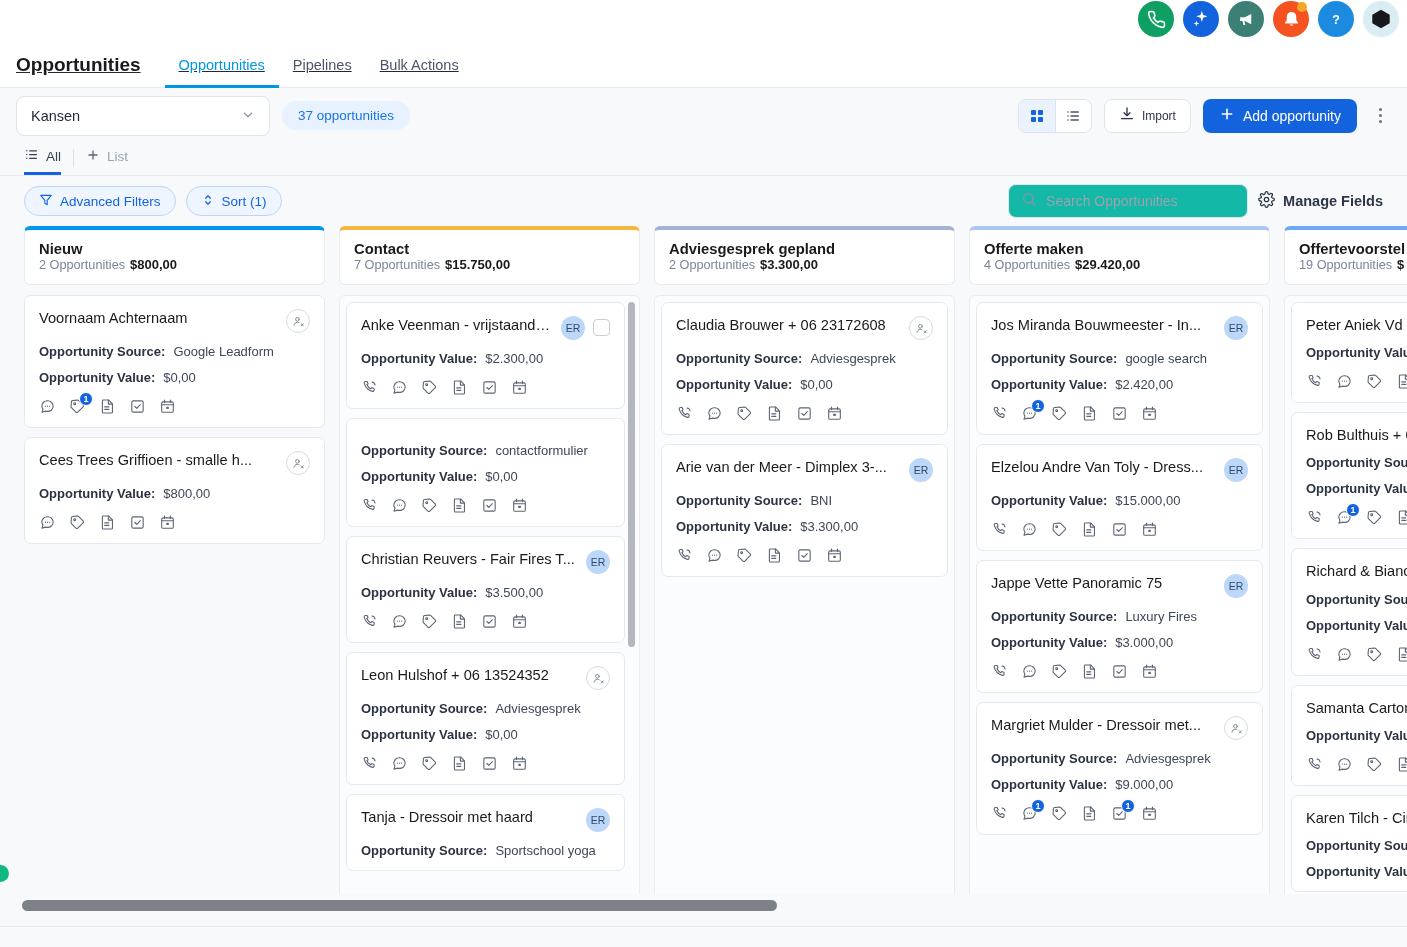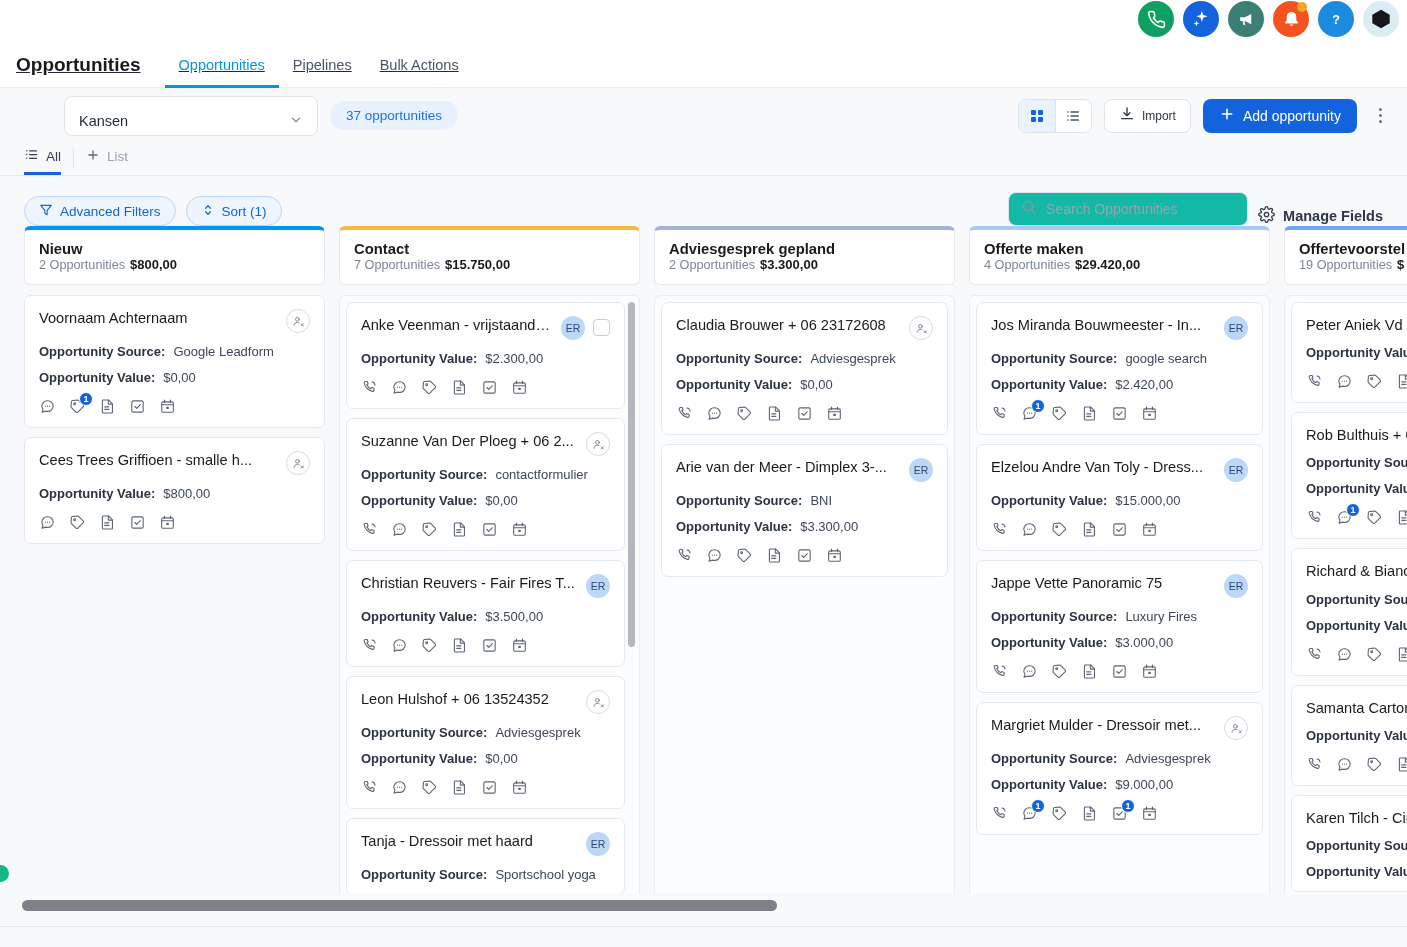--- a/index.html
+++ b/index.html
@@ -75,27 +75,26 @@
     display: flex;
     align-items: center;
     padding: 0 16px;
     gap: 12px;
   }
   .pipeline-select {
     width: 254px; height: 40px;
     background: #ffffff;
     border: 1px solid #dfe4ea;
     border-radius: 8px;
-    display: flex; align-items: flex-start;
+    display: flex; align-items: center;
     justify-content: space-between;
-    padding: 16px 14px;
+    padding: 8px 14px;
     font-size: 14.5px;
     color: #1f2937;
     cursor: pointer;
-    margin-left: 48px;
   }
   .chev { color: #8a94a6; font-size: 11px; }
   .opp-count {
     background: #e8f1fe;
     color: #1a73e8;
     font-size: 13.5px;
     border-radius: 16px;
     padding: 7px 16px;
     font-weight: 500;
   }
@@ -160,21 +159,21 @@
     color: #374151;
   }
   .ltab.active { border-bottom-color: #1363df; }
   .ltab-div { width:1px; height:18px; background:#dfe4ea; margin: 0 12px 8px 12px; }
   .ltab.muted { color: #9aa3b0; }
 
   
   .filterrow {
     background: #f7f9fb;
     height: 50px;
-    display: flex; align-items: flex-end;
+    display: flex; align-items: center;
     padding: 0 24px;
     gap: 10px;
   }
   .chip {
     display: flex; align-items: center; gap: 7px;
     height: 30px;
     border: 1px solid #bcd6f5;
     background: #eef5fe;
     color: #1363df;
     border-radius: 16px;
@@ -741,31 +740,20 @@
                   <rect x="3.8" y="5.5" width="16.4" height="14.7" rx="2"></rect>
                   <line x1="3.8" y1="9.6" x2="20.2" y2="9.6"></line>
                   <line x1="7.8" y1="3" x2="7.8" y2="6.5"></line>
                   <line x1="16.2" y1="3" x2="16.2" y2="6.5"></line>
                   <rect x="10.4" y="12.5" width="3.4" height="3.2" rx=".6" fill="#5c6575" stroke="none"></rect>
                 </svg>
               </span>
             </div>
       </div>
           <div class="card">
-        <div class="card-top">
-          <div class="card-name">Suzanne Van Der Ploeg + 06 2...</div>
-          <div class="avatar empty">
-      <svg viewBox="0 0 24 24" width="13" height="13" fill="none" stroke="#7a8597" stroke-width="1.8" stroke-linecap="round">
-                  <circle cx="10" cy="8" r="3.4"></circle>
-                  <path d="M3.8 19c0-3.3 2.8-5.4 6.2-5.4 1.1 0 2.1.2 3 .6"></path>
-                  <line x1="17" y1="16.2" x2="21" y2="20.2"></line>
-                  <line x1="21" y1="16.2" x2="17" y2="20.2"></line>
-                </svg>
-    </div>
-        </div>
         <div class="field-row">
            <span class="field-label">Opportunity Source:</span>
            <span class="field-value">contactformulier</span>
          </div>
         <div class="field-row">
            <span class="field-label">Opportunity Value:</span>
            <span class="field-value">$0,00</span>
          </div>
         <div class="icon-row">
               <span class="ic">

